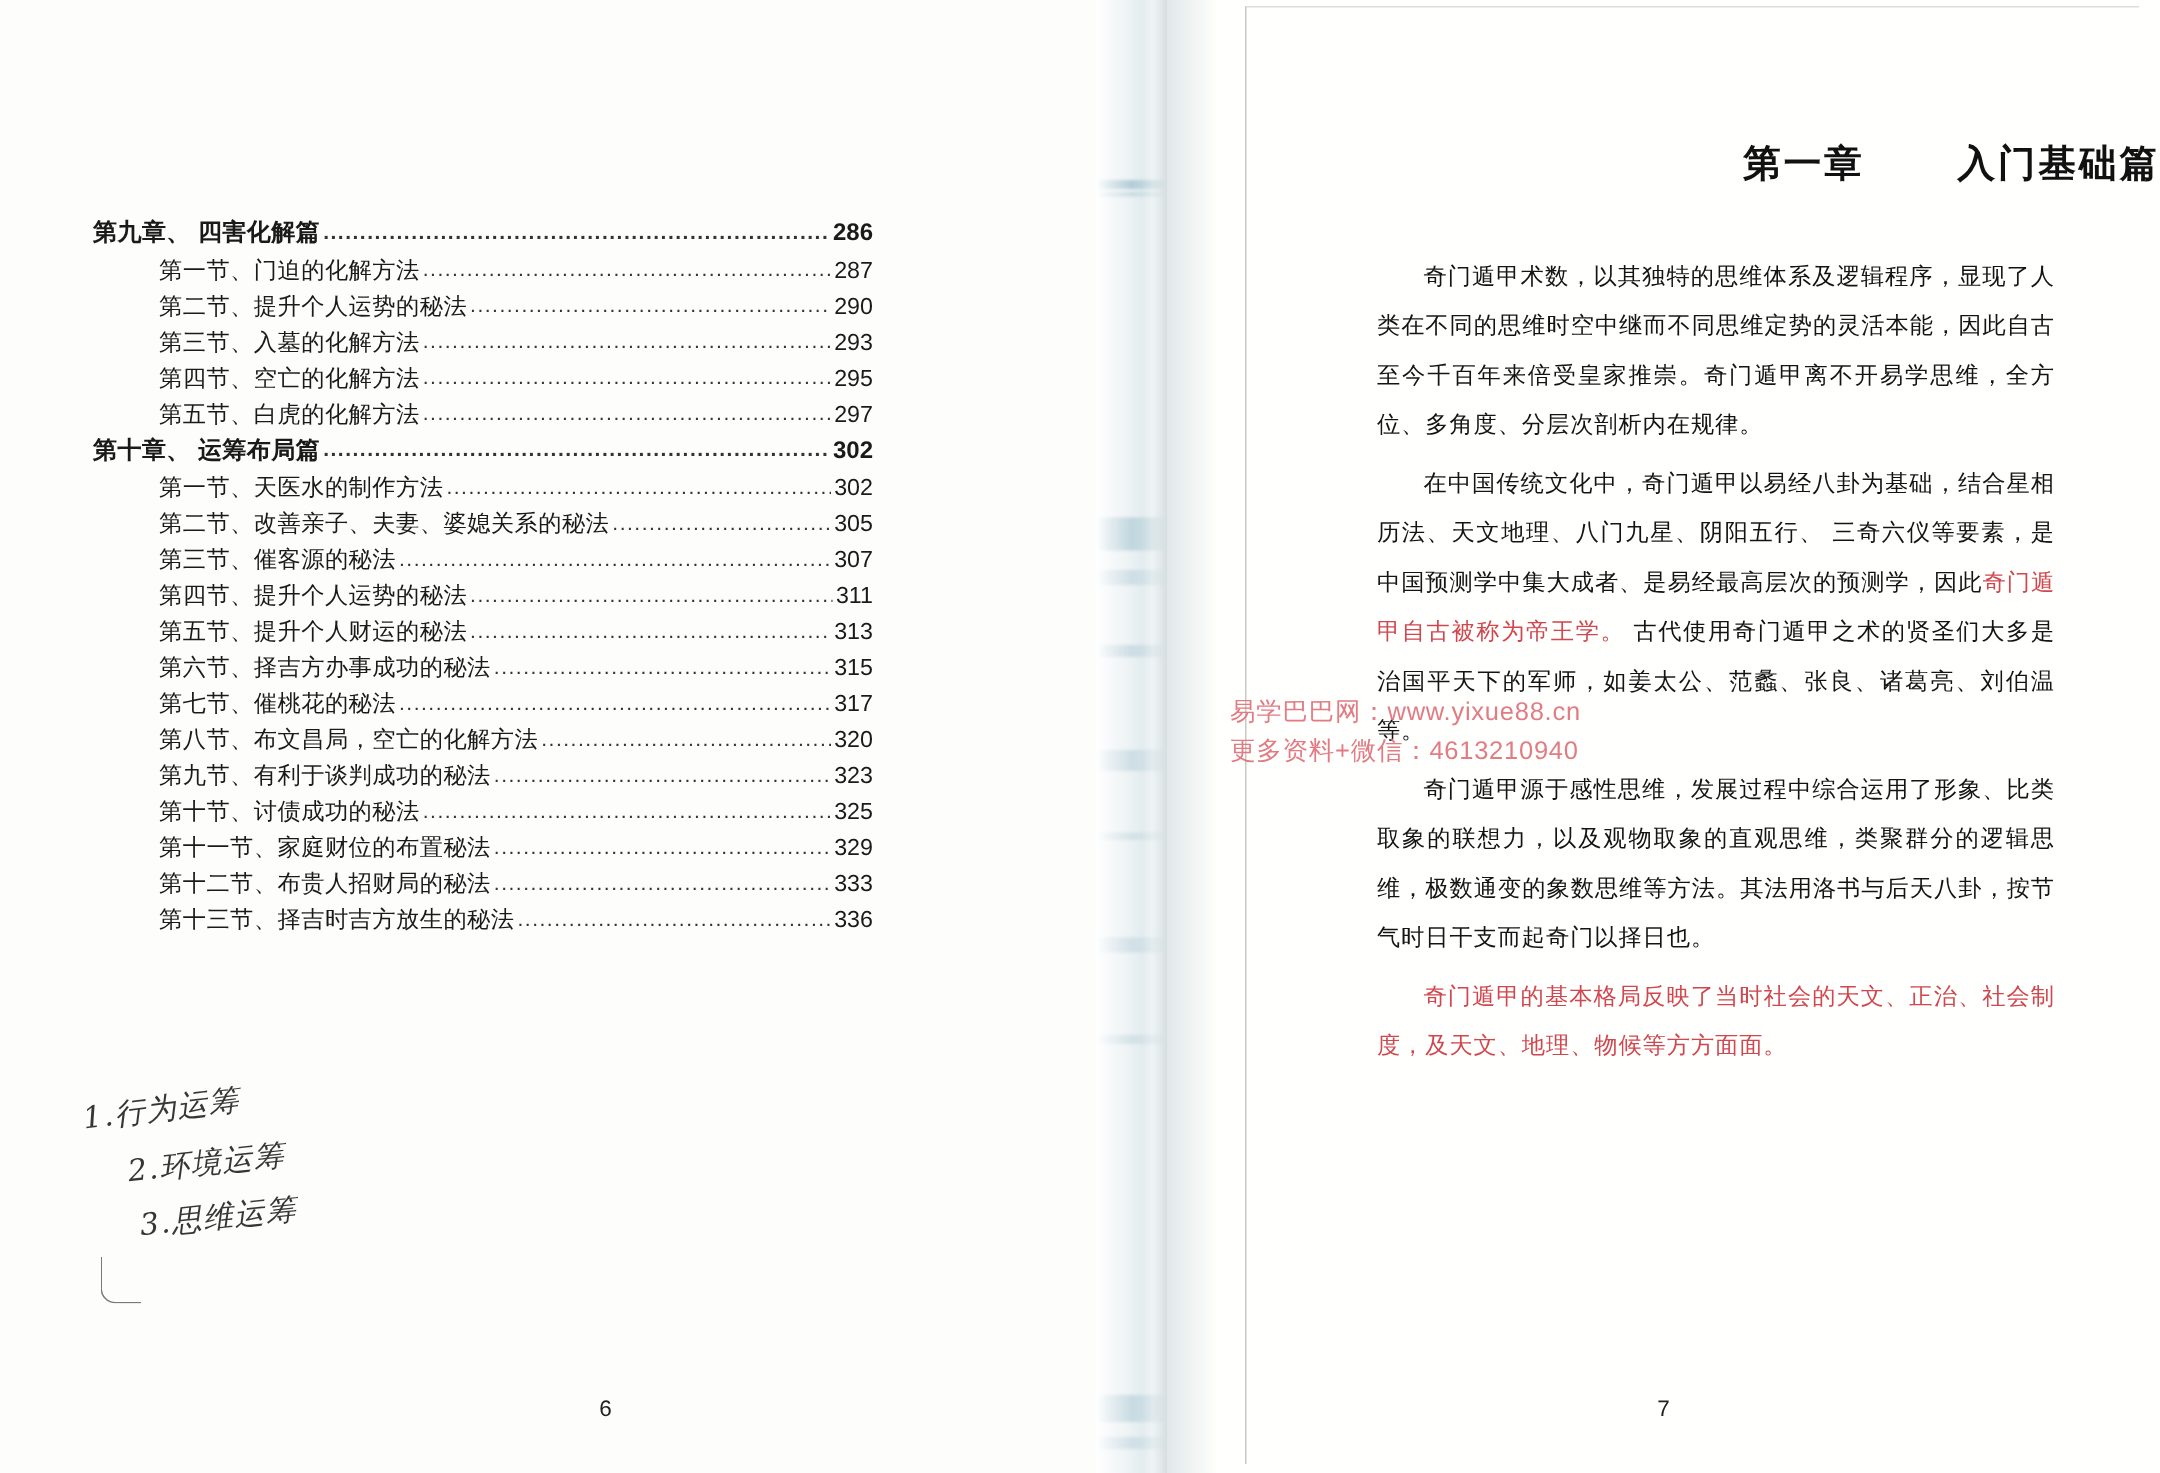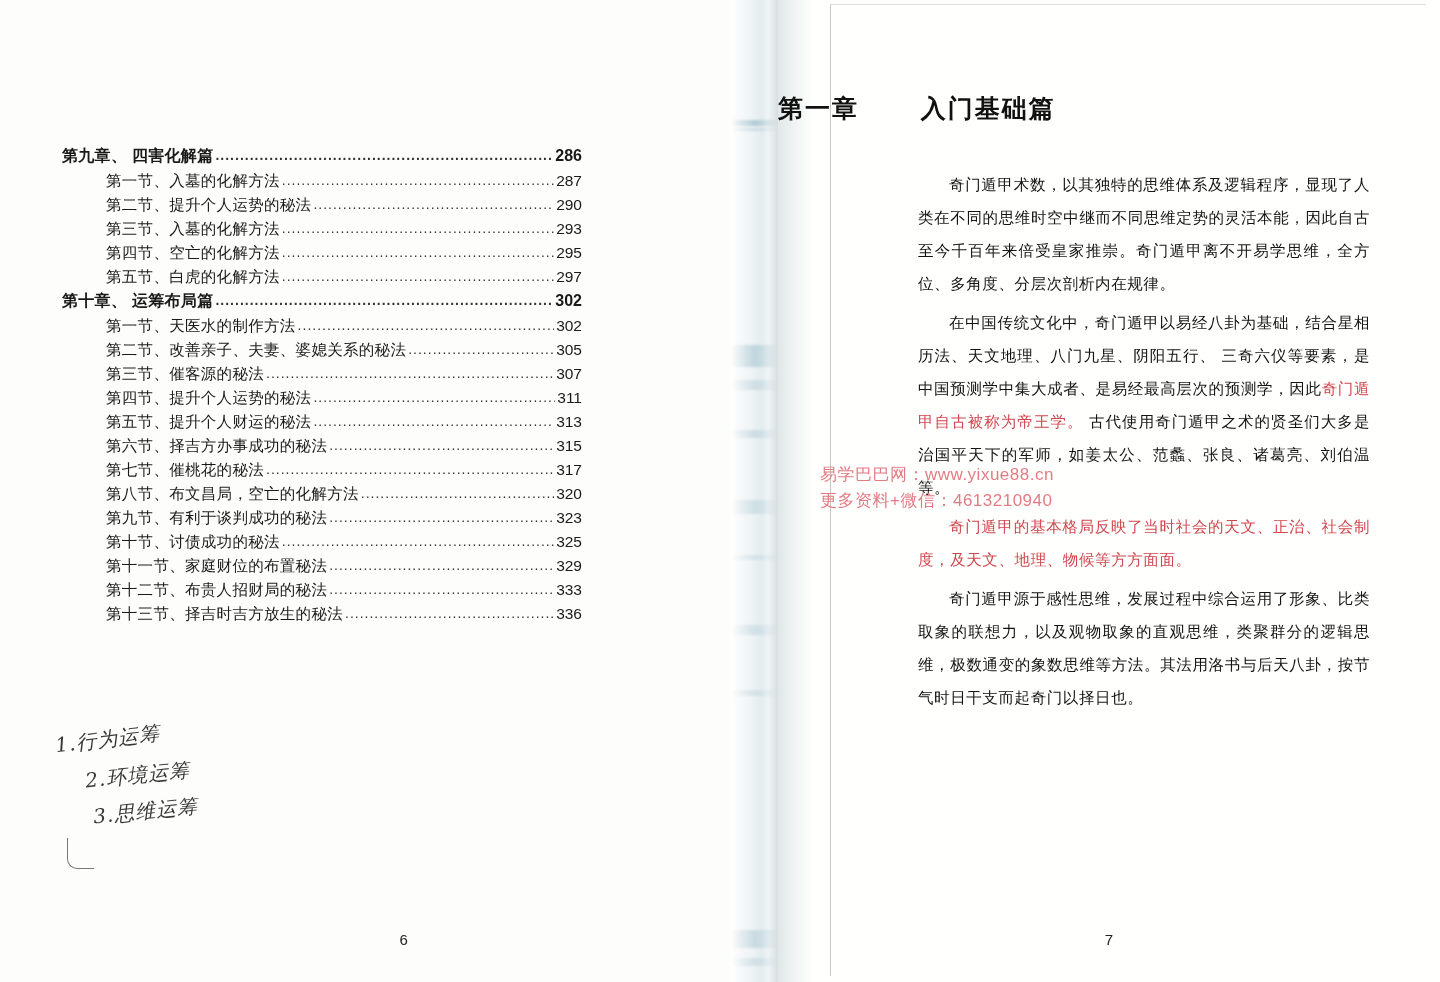--- a/index.html
+++ b/index.html
@@ -151,21 +151,21 @@
     top: 4px;
     right: 14px;
     bottom: 6px;
     border-left: 1px solid #c9c9c4;
     border-top: 1px solid #dedeDA;
   }
   .chap-head {
     position: absolute;
     left: 0; right: 0;
     top: 92px;
-    text-align: left;
+    text-align: right;
     font-size: 25px;
     font-weight: bold;
     letter-spacing: 2px;
     color: #111;
   }
   .chap-head .gap { display: inline-block; width: 44px; }
 
   .body-text {
     position: absolute;
     left: 140px;
@@ -202,21 +202,21 @@
 <div id="book">
 
   <div class="page-left">
     <div class="toc" id="toc">
         <div class="toc-row chapter">
           <span class="toc-title">第九章、 四害化解篇</span>
           <span class="toc-dots">........................................................................................................................</span>
           <span class="toc-page">286</span>
         </div>
         <div class="toc-row section">
-          <span class="toc-title">第一节、入墓的化解方法</span>
+          <span class="toc-title">第一节、门迫的化解方法</span>
           <span class="toc-dots">........................................................................................................................</span>
           <span class="toc-page">287</span>
         </div>
         <div class="toc-row section">
           <span class="toc-title">第二节、提升个人运势的秘法</span>
           <span class="toc-dots">........................................................................................................................</span>
           <span class="toc-page">290</span>
         </div>
         <div class="toc-row section">
           <span class="toc-title">第三节、入墓的化解方法</span>
@@ -334,22 +334,22 @@
 
     <div class="chap-head">
       <span>第一章</span>
       <span class="gap"></span>
       <span>入门基础篇</span>
     </div>
 
     <div class="body-text" id="body-text">
         <p class="para"><span>奇门遁甲术数，以其独特的思维体系及逻辑程序，显现了人类在不同的思维时空中继而不同思维定势的灵活本能，因此自古至今千百年来倍受皇家推崇。奇门遁甲离不开易学思维，全方位、多角度、分层次剖析内在规律。</span></p>
         <p class="para"><span>在中国传统文化中，奇门遁甲以易经八卦为基础，结合星相历法、天文地理、八门九星、阴阳五行、 三奇六仪等要素，是中国预测学中集大成者、是易经最高层次的预测学，因此</span><span class="hl">奇门遁甲自古被称为帝王学。</span><span> 古代使用奇门遁甲之术的贤圣们大多是治国平天下的军师，如姜太公、范蠡、张良、诸葛亮、刘伯温等。</span></p>
+        <p class="para"><span>奇门遁甲源于感性思维，发展过程中综合运用了形象、比类取象的联想力，以及观物取象的直观思维，类聚群分的逻辑思维，极数通变的象数思维等方法。其法用洛书与后天八卦，按节气时日干支而起奇门以择日也。</span></p>
         <p class="para"><span class="hl">奇门遁甲的基本格局反映了当时社会的天文、正治、社会制度，及天文、地理、物候等方方面面。</span></p>
-        <p class="para"><span>奇门遁甲源于感性思维，发展过程中综合运用了形象、比类取象的联想力，以及观物取象的直观思维，类聚群分的逻辑思维，极数通变的象数思维等方法。其法用洛书与后天八卦，按节气时日干支而起奇门以择日也。</span></p>
       </div>
 
     <div class="folio">7</div>
   </div>
 
 </div>
 
 <div class="watermark">
   <div class="wm2">易学巴巴网：www.yixue88.cn</div>
   <div class="wm2">更多资料+微信：4613210940</div>

